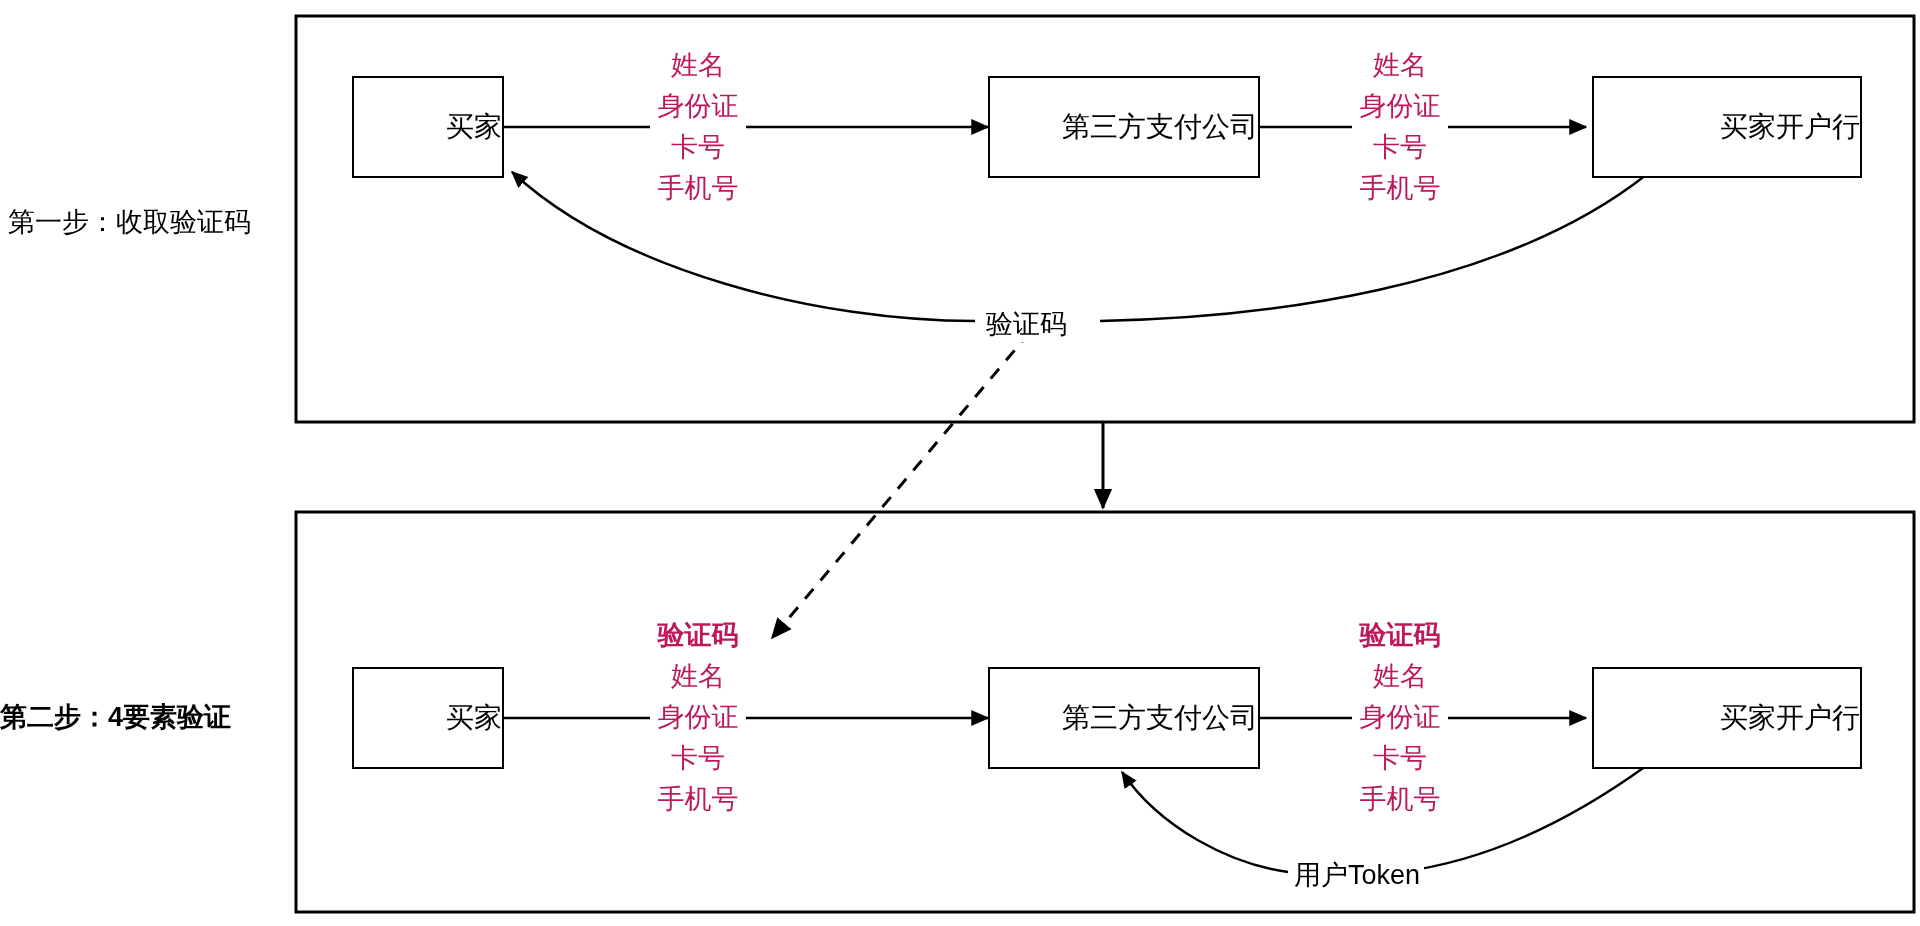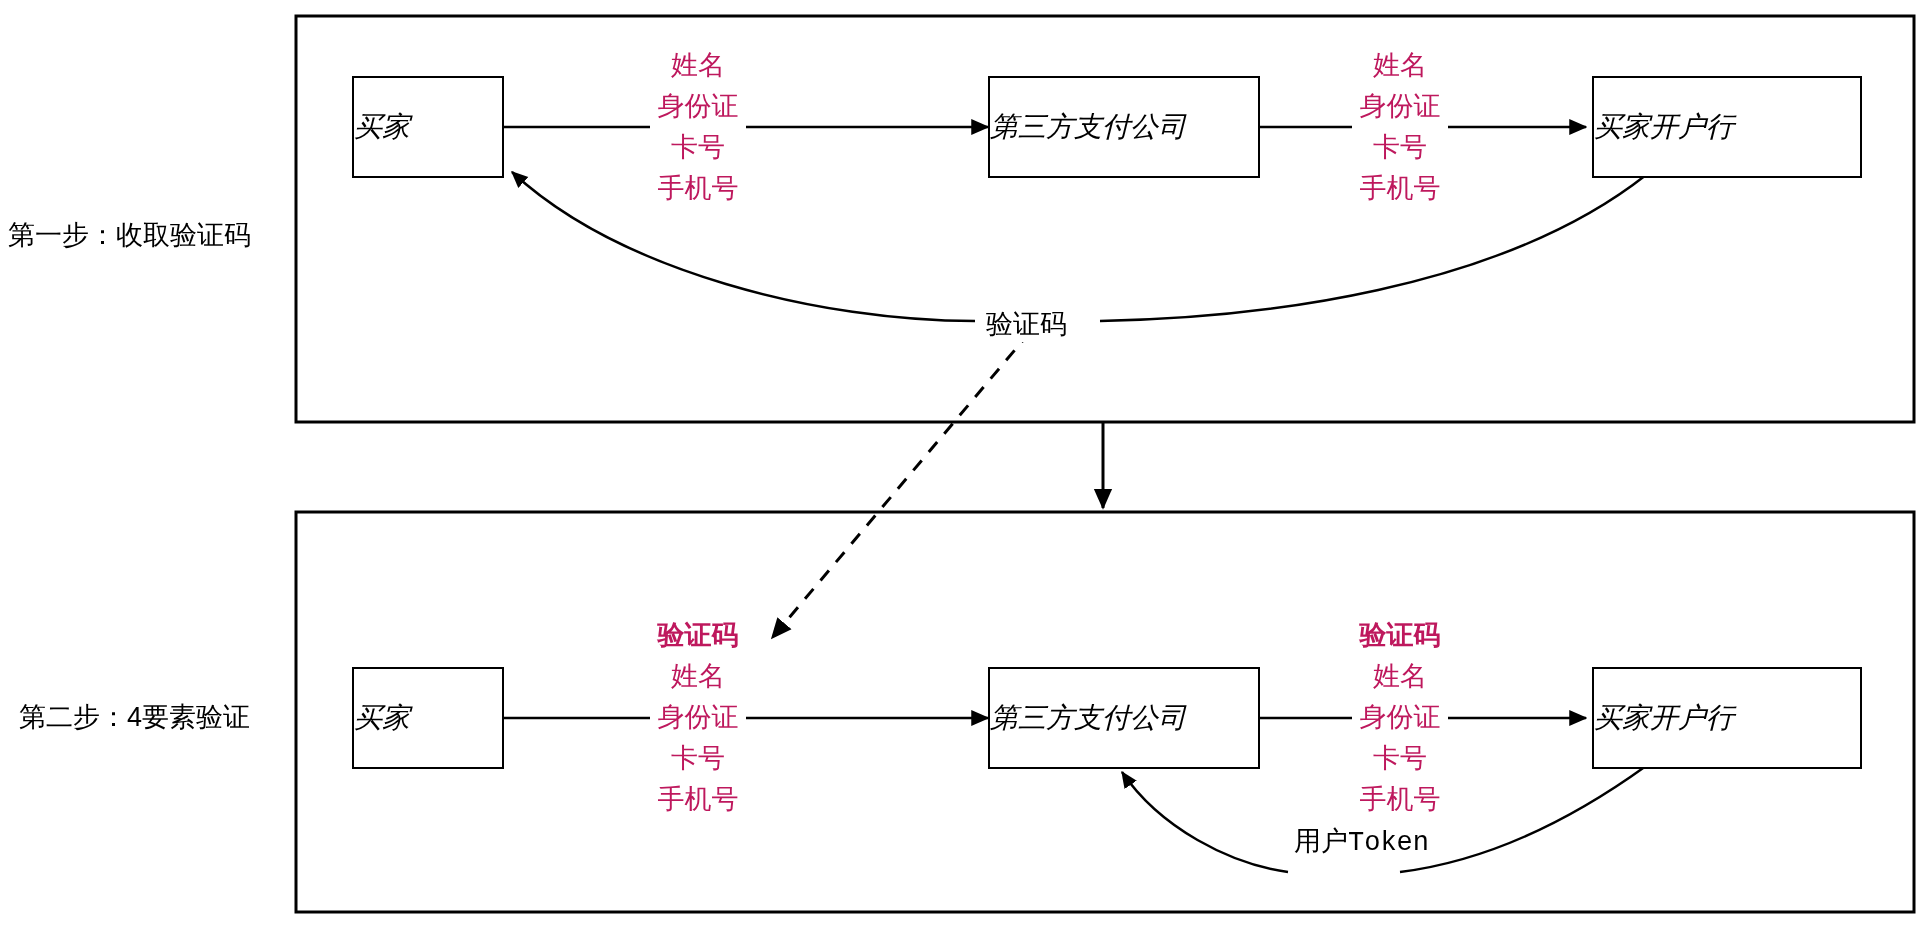--- a/index.html
+++ b/index.html
@@ -58,22 +58,21 @@
     background: #ffffff;
     padding: 0 4px;
   }
   .node-box {
     position: absolute;
     border: 2.5px solid #000000;
     background: #ffffff;
     box-sizing: border-box;
     display: flex;
     align-items: center;
-    justify-content: flex-start;
-    font-style: italic;
+    justify-content: flex-end;
   }
 </style>
 </head>
 <body>
 
 <div id="stage">
 
   <svg id="vector" viewBox="0 0 1920 926" xmlns="http://www.w3.org/2000/svg">
     <defs>
       <marker id="arrow" viewBox="0 0 10 10" refX="9.2" refY="5" markerWidth="7" markerHeight="7" orient="auto-start-reverse">
@@ -107,22 +106,22 @@
     <line x1="503" y1="718" x2="650" y2="718" stroke="#000" stroke-width="2.6"></line>
     <line x1="746" y1="718" x2="988" y2="718" stroke="#000" stroke-width="2.6" marker-end="url(#arrow)"></line>
     <line x1="1260" y1="718" x2="1352" y2="718" stroke="#000" stroke-width="2.6"></line>
     <line x1="1448" y1="718" x2="1586" y2="718" stroke="#000" stroke-width="2.6" marker-end="url(#arrow)"></line>
 
     <path d="M 1646 766 C 1560 828, 1480 862, 1400 872" fill="none" stroke="#000" stroke-width="2.4"></path>
 
     <path d="M 1288 872 C 1230 864, 1160 828, 1122 772" fill="none" stroke="#000" stroke-width="2.4" marker-end="url(#arrow)"></path>
   </svg>
 
-  <div class="lbl step-label" style="left:8px; top:222px; width:280px;">第一步：收取验证码</div>
-  <div class="lbl step-label" style="left:19px; top:704px; width:280px;">第二步：4要素验证</div>
+  <div class="lbl step-label" style="left:8px; top:209px; width:280px;">第一步：收取验证码</div>
+  <div class="lbl step-label" style="left:0; top:704px; width:280px;font-weight:bold;">第二步：4要素验证</div>
 
   <div class="node-box" style="left:352px; top:76px; width:152px; height:102px;">
     <span class="box-label">买家</span>
   </div>
 
   <div class="node-box" style="left:988px; top:76px; width:272px; height:102px;">
     <span class="box-label">第三方支付公司</span>
   </div>
 
   <div class="node-box" style="left:1592px; top:76px; width:270px; height:102px;">
@@ -166,15 +165,15 @@
   </div>
 
   <div class="flow-col" style="left:1330px; top:615px; width:140px;">
     <div class="bold">验证码</div>
     <div>姓名</div>
     <div>身份证</div>
     <div>卡号</div>
     <div>手机号</div>
   </div>
 
-  <div class="edge-label" style="left:1290px; top:823px;font-family:Liberation Mono, monospace;">用户Token</div>
+  <div class="edge-label" style="left:1290px; top:857px;">用户Token</div>
 
 </div>
 
 </body></html>

